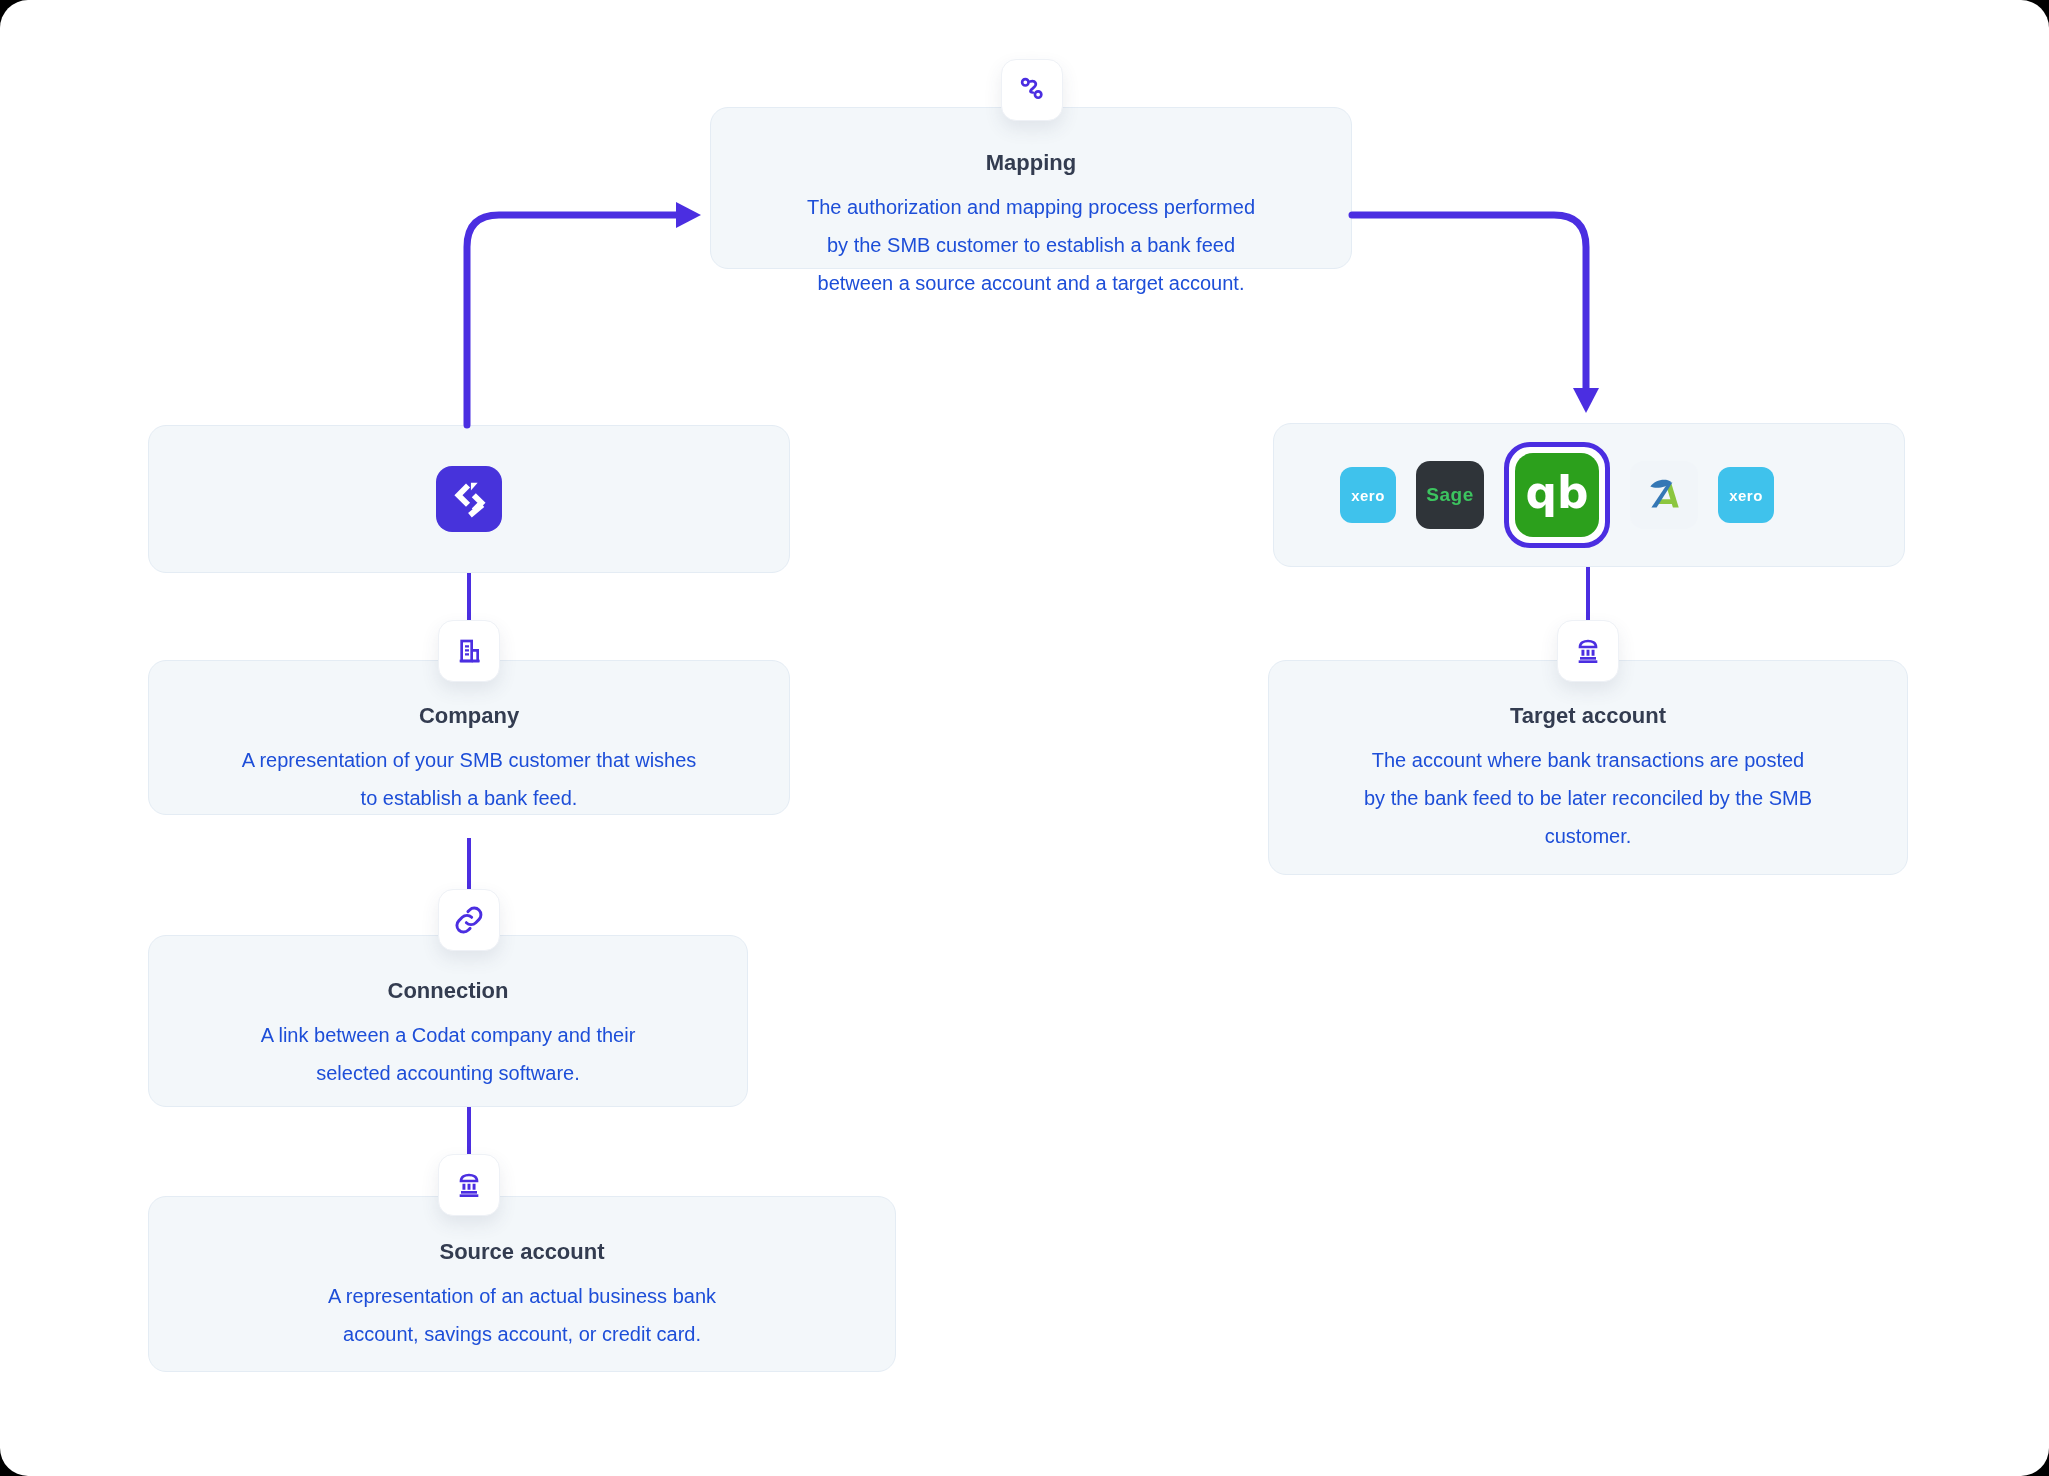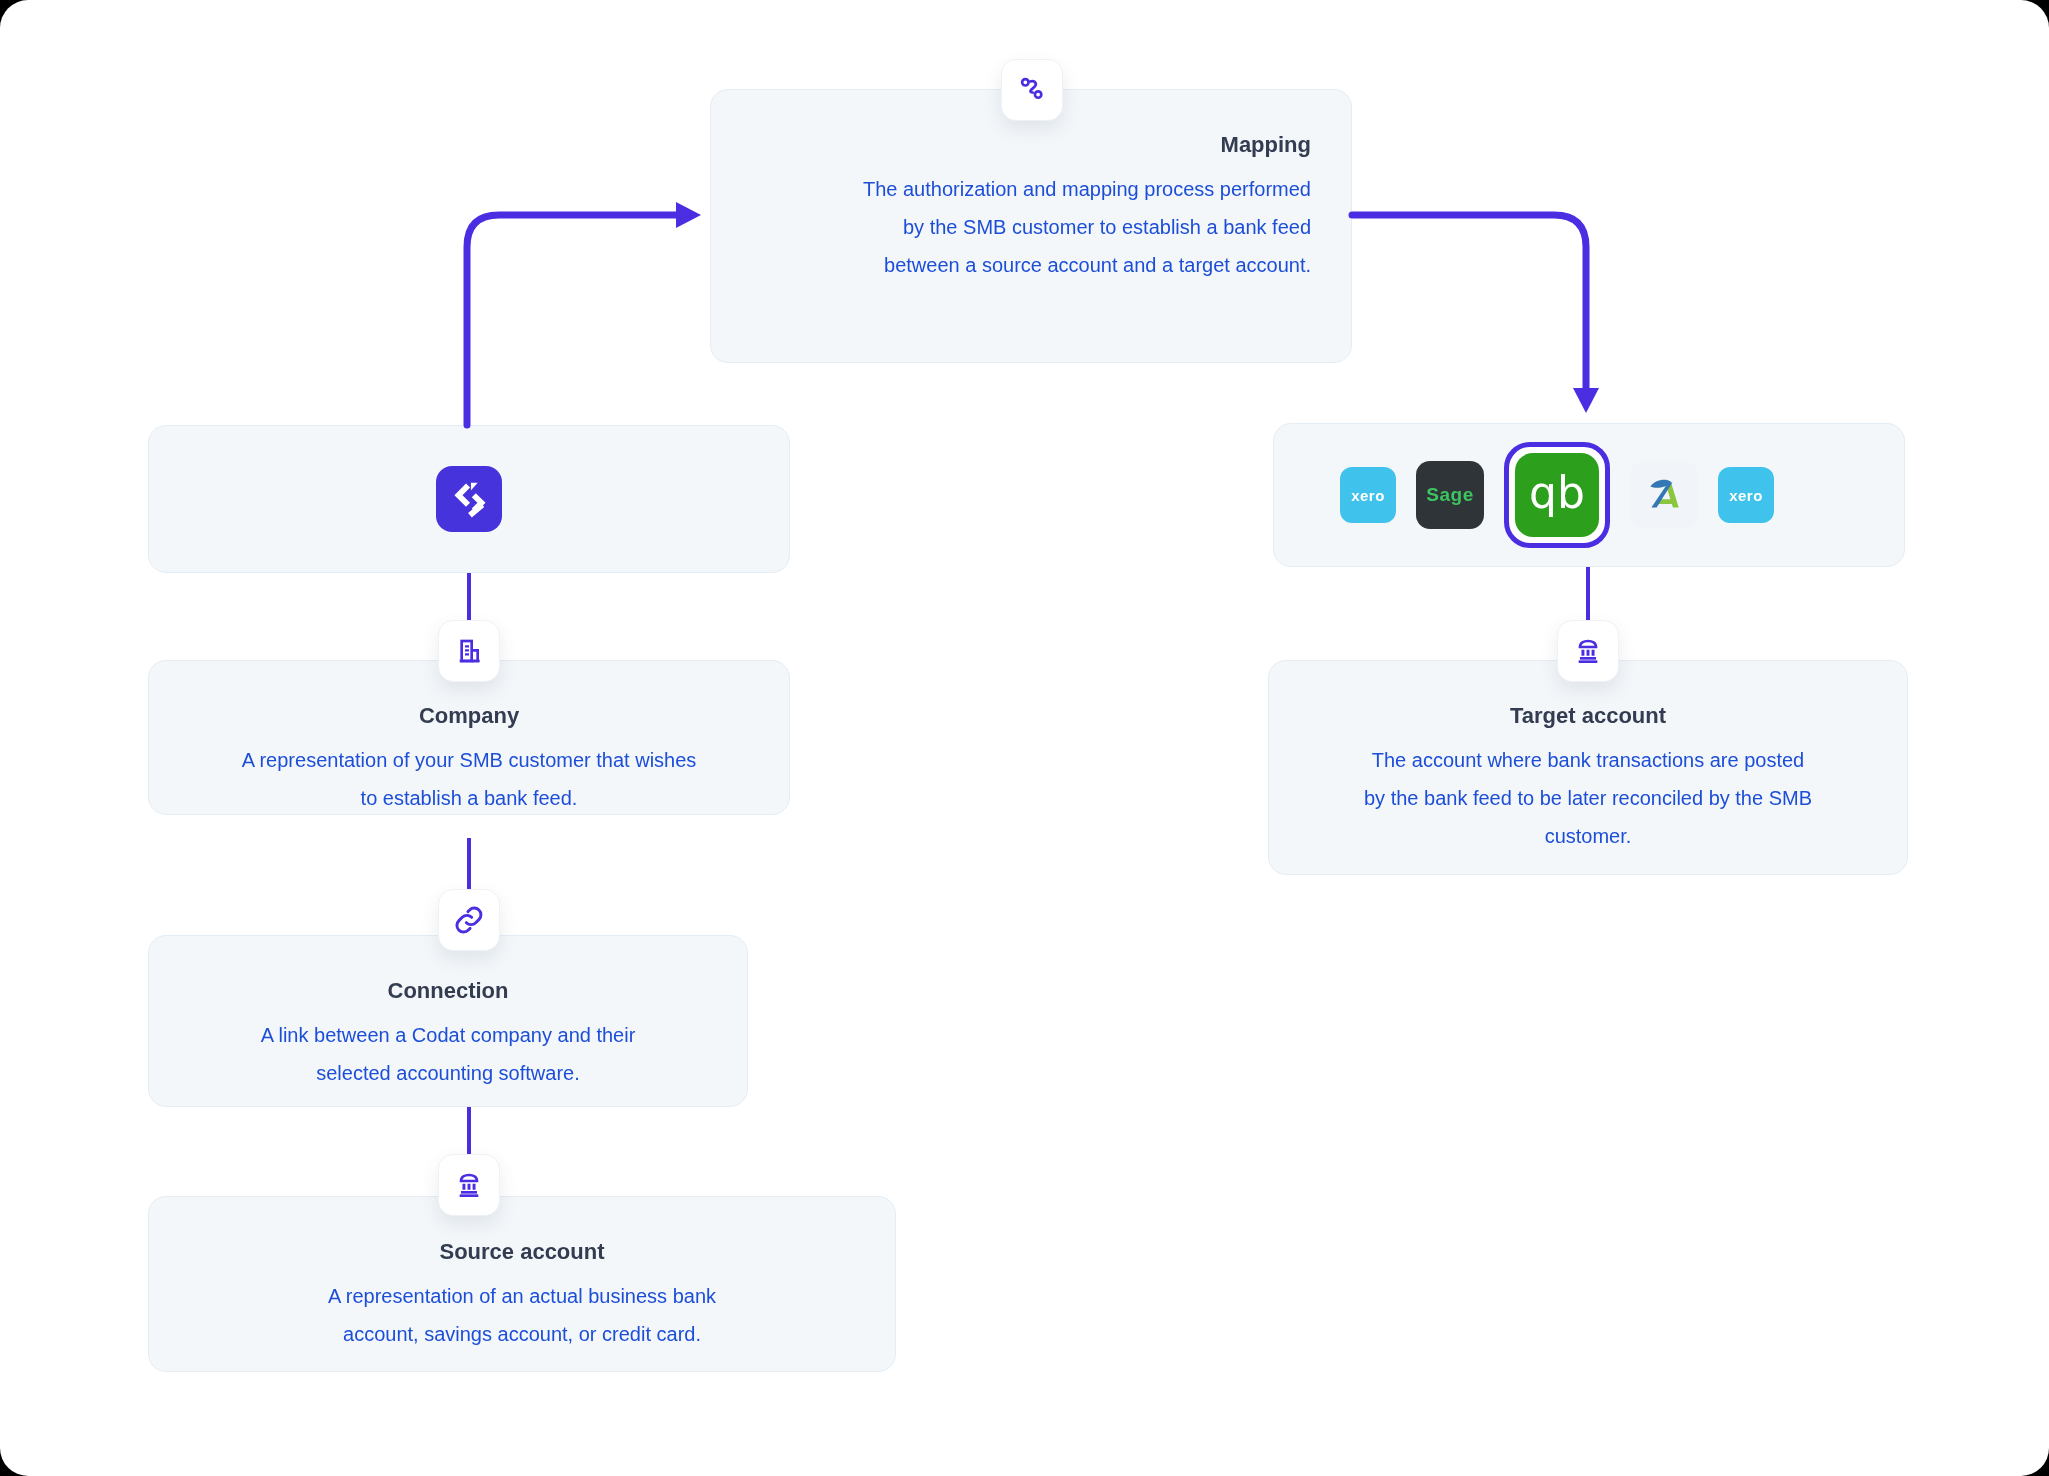--- a/index.html
+++ b/index.html
@@ -41,21 +41,21 @@
   .logo-row .slot-sm .logo-tile{width:56px;height:56px;}
   .logo-row .slot-md .logo-tile{width:68px;height:68px;border-radius:14px;}
   .logo-label{font-weight:700;letter-spacing:0.5px;}
   .slot-sm .logo-label{font-size:15px;}
   .slot-md .logo-label{font-size:19px;}
   .ring{
     border:5px solid #4b2ee1;border-radius:26px;background:#ffffff;
     padding:6px;display:flex;align-items:center;justify-content:center;
   }
   .ring .logo-tile{width:84px;height:84px;border-radius:18px;}
-  .qb-glyph{font-family:"DejaVu Sans",sans-serif;font-size:44px;font-weight:400;color:#fff;line-height:1;margin-top:-4px;}
+  .qb-glyph{font-family:"DejaVu Sans",sans-serif;font-size:44px;font-weight:700;color:#fff;line-height:1;margin-top:-4px;}
 </style>
 </head>
 <body>
 
 <div class="canvas">
 
   <svg class="arrow-layer" width="2049" height="1476" viewBox="0 0 2049 1476">
     <path d="M467,425 L467,247 Q467,215 499,215 L678,215" fill="none" stroke="#4b2ee1" stroke-width="7" stroke-linecap="round"></path>
     <polygon points="701,215 676,202 676,228" fill="#4b2ee1"></polygon>
     <path d="M1352,215 L1554,215 Q1586,215 1586,247 L1586,390" fill="none" stroke="#4b2ee1" stroke-width="7" stroke-linecap="round"></path>
@@ -67,21 +67,21 @@
   <div class="vline" style="left:467px;top:1107px;height:51px;"></div>
   <div class="vline" style="left:1586px;top:567px;height:57px;"></div>
 
   <div class="badge" style="left:1001px;top:59px;">
     <svg width="32" height="32" viewBox="0 0 24 24">
       <circle cx="7" cy="6.2" r="2.4" fill="none" stroke="#4b2ee1" stroke-width="2"></circle>
       <path d="M10.6,5.6 C14.6,4.6 16.4,7.6 13.2,10.2 C10.8,12.1 9.6,13.6 12.6,13.9" fill="none" stroke="#4b2ee1" stroke-width="2" stroke-linecap="round"></path>
       <circle cx="16.6" cy="15.4" r="2.4" fill="none" stroke="#4b2ee1" stroke-width="2"></circle>
     </svg>
   </div>
-  <div class="node-card" style="left:710px;top:89px;width:642px;height:274px;text-align:right;">
+  <div class="node-card" style="left:710px;top:107px;width:642px;height:162px;">
     <h3 class="card-title">Mapping</h3>
     <p class="card-body">The authorization and mapping process performed
 by the SMB customer to establish a bank feed
 between a source account and a target account.</p>
   </div>
 
   <div class="node-card" style="left:148px;top:425px;width:642px;height:148px;"></div>
   <div class="codat-tile" title="Codat">
     <svg width="46" height="46" viewBox="0 0 48 48">
       <polygon points="26,7 33,7 26,15" fill="#ffffff"></polygon>

